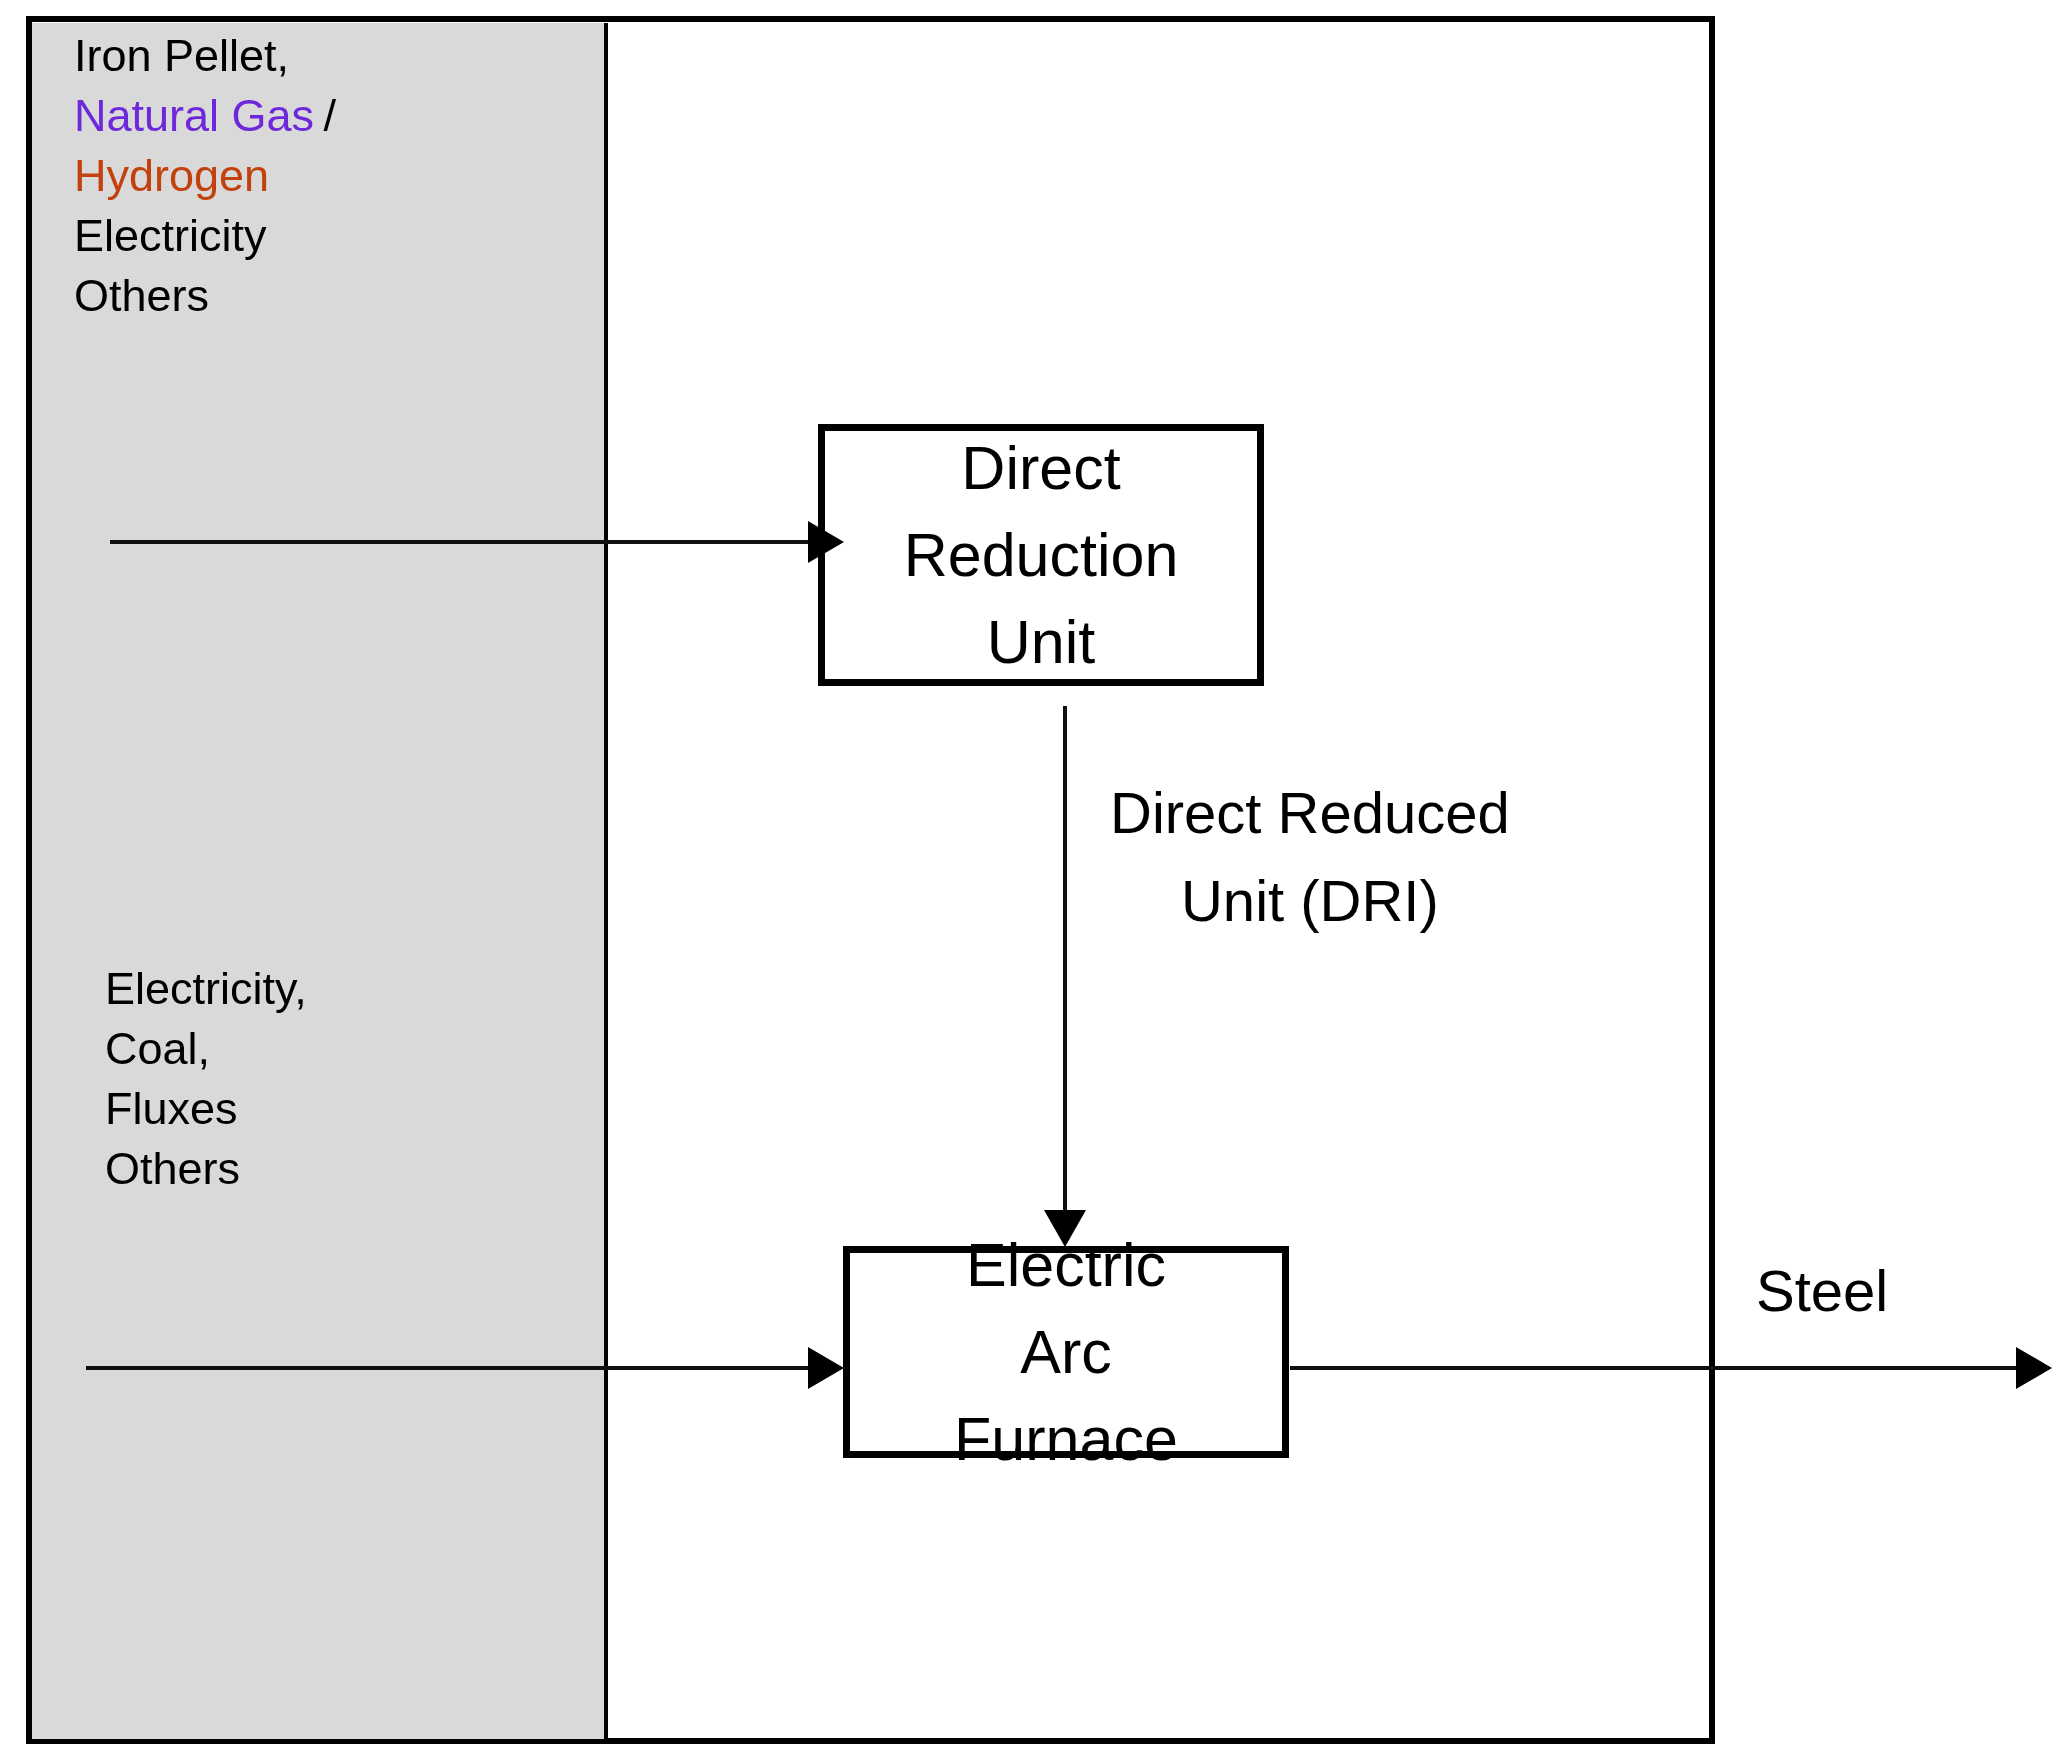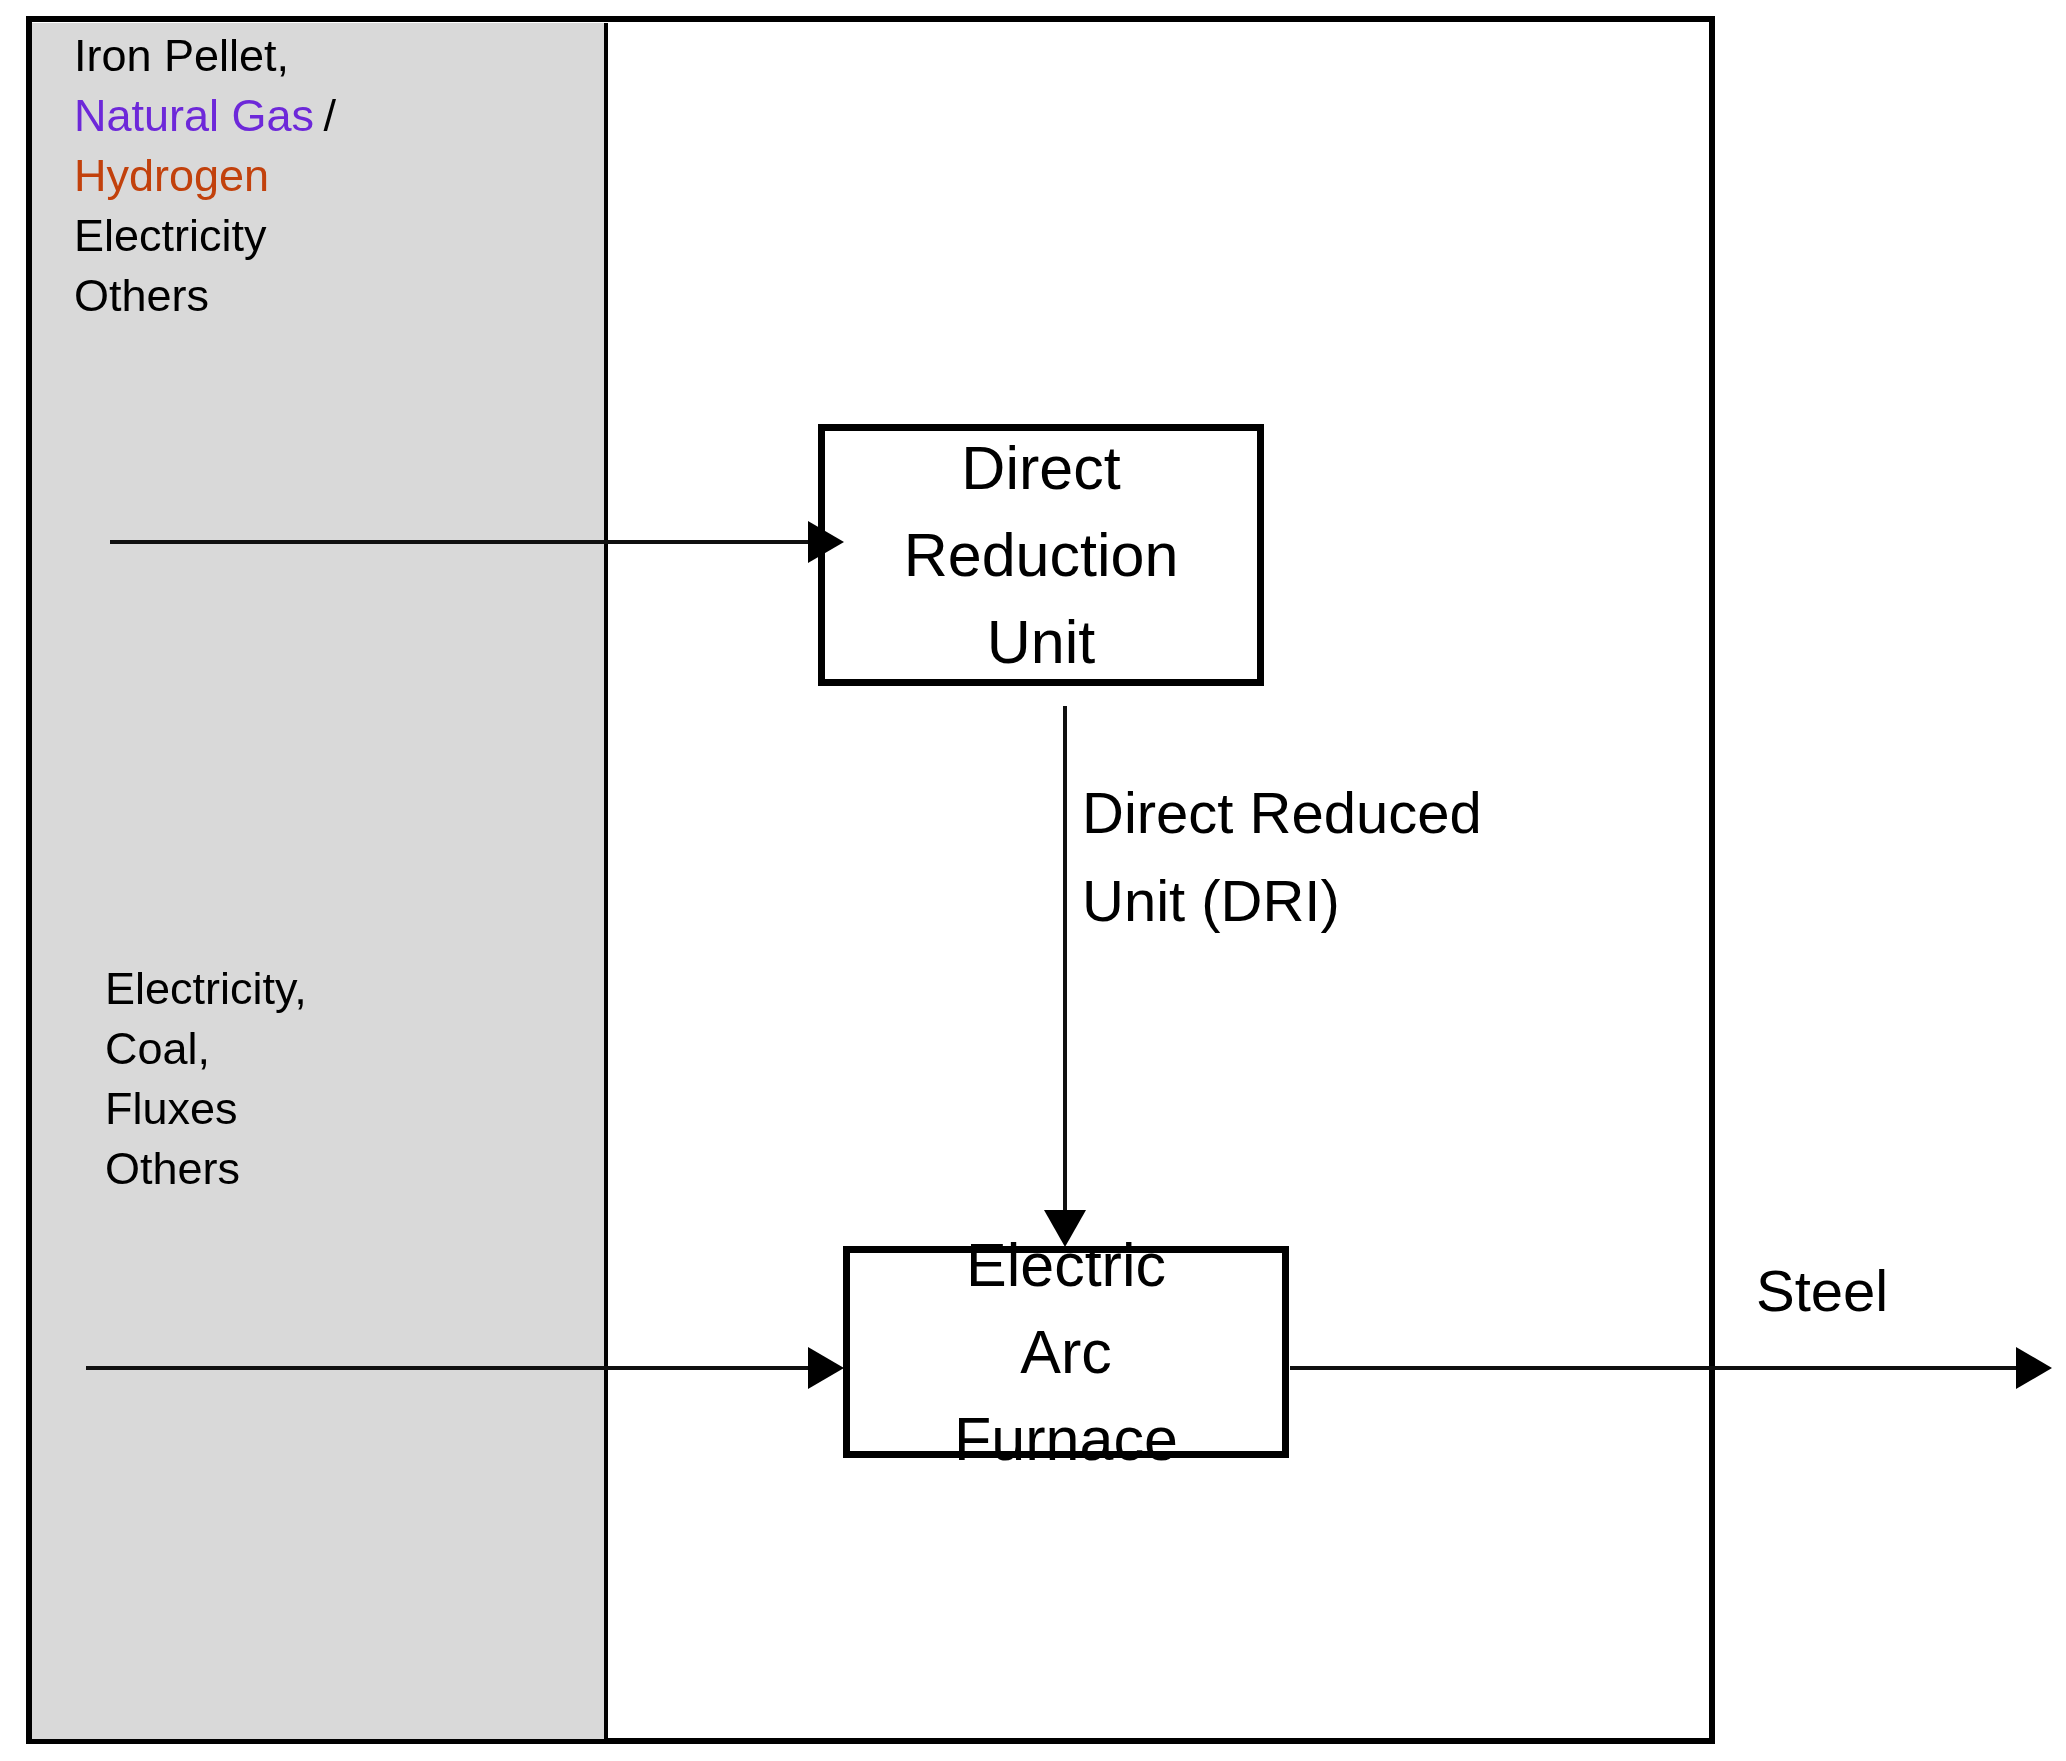--- a/index.html
+++ b/index.html
@@ -27,21 +27,21 @@
 
   
   .unit-box{border:7px solid #000;background:#fff;
     display:flex;flex-direction:column;justify-content:center;align-items:center;
     font-size:61px;line-height:87px;text-align:center;}
   .dru-box{left:818px;top:384px;width:446px;height:262px;margin-top:40px;}
   .eaf-box{left:843px;top:1246px;width:446px;height:212px;}
 
   
   .flow-label{font-size:58px;line-height:88px;white-space:nowrap;}
-  .dri-label{left:1082px;top:769px;}
+  .dri-label{left:1110px;top:769px;text-align:center;}
   .steel-label{left:1756px;top:1259px;line-height:64px;}
 
   
   .shaft-h{height:4px;background:#101010;z-index:5;}
   .shaft-v{width:4px;background:#101010;z-index:5;}
   .arrow1-shaft{left:110px;top:540px;width:701px;}
   .arrow2-shaft{left:86px;top:1366px;width:724px;}
   .steel-shaft{left:1290px;top:1366px;width:728px;}
   .dri-shaft{left:1063px;top:706px;height:507px;}
 

